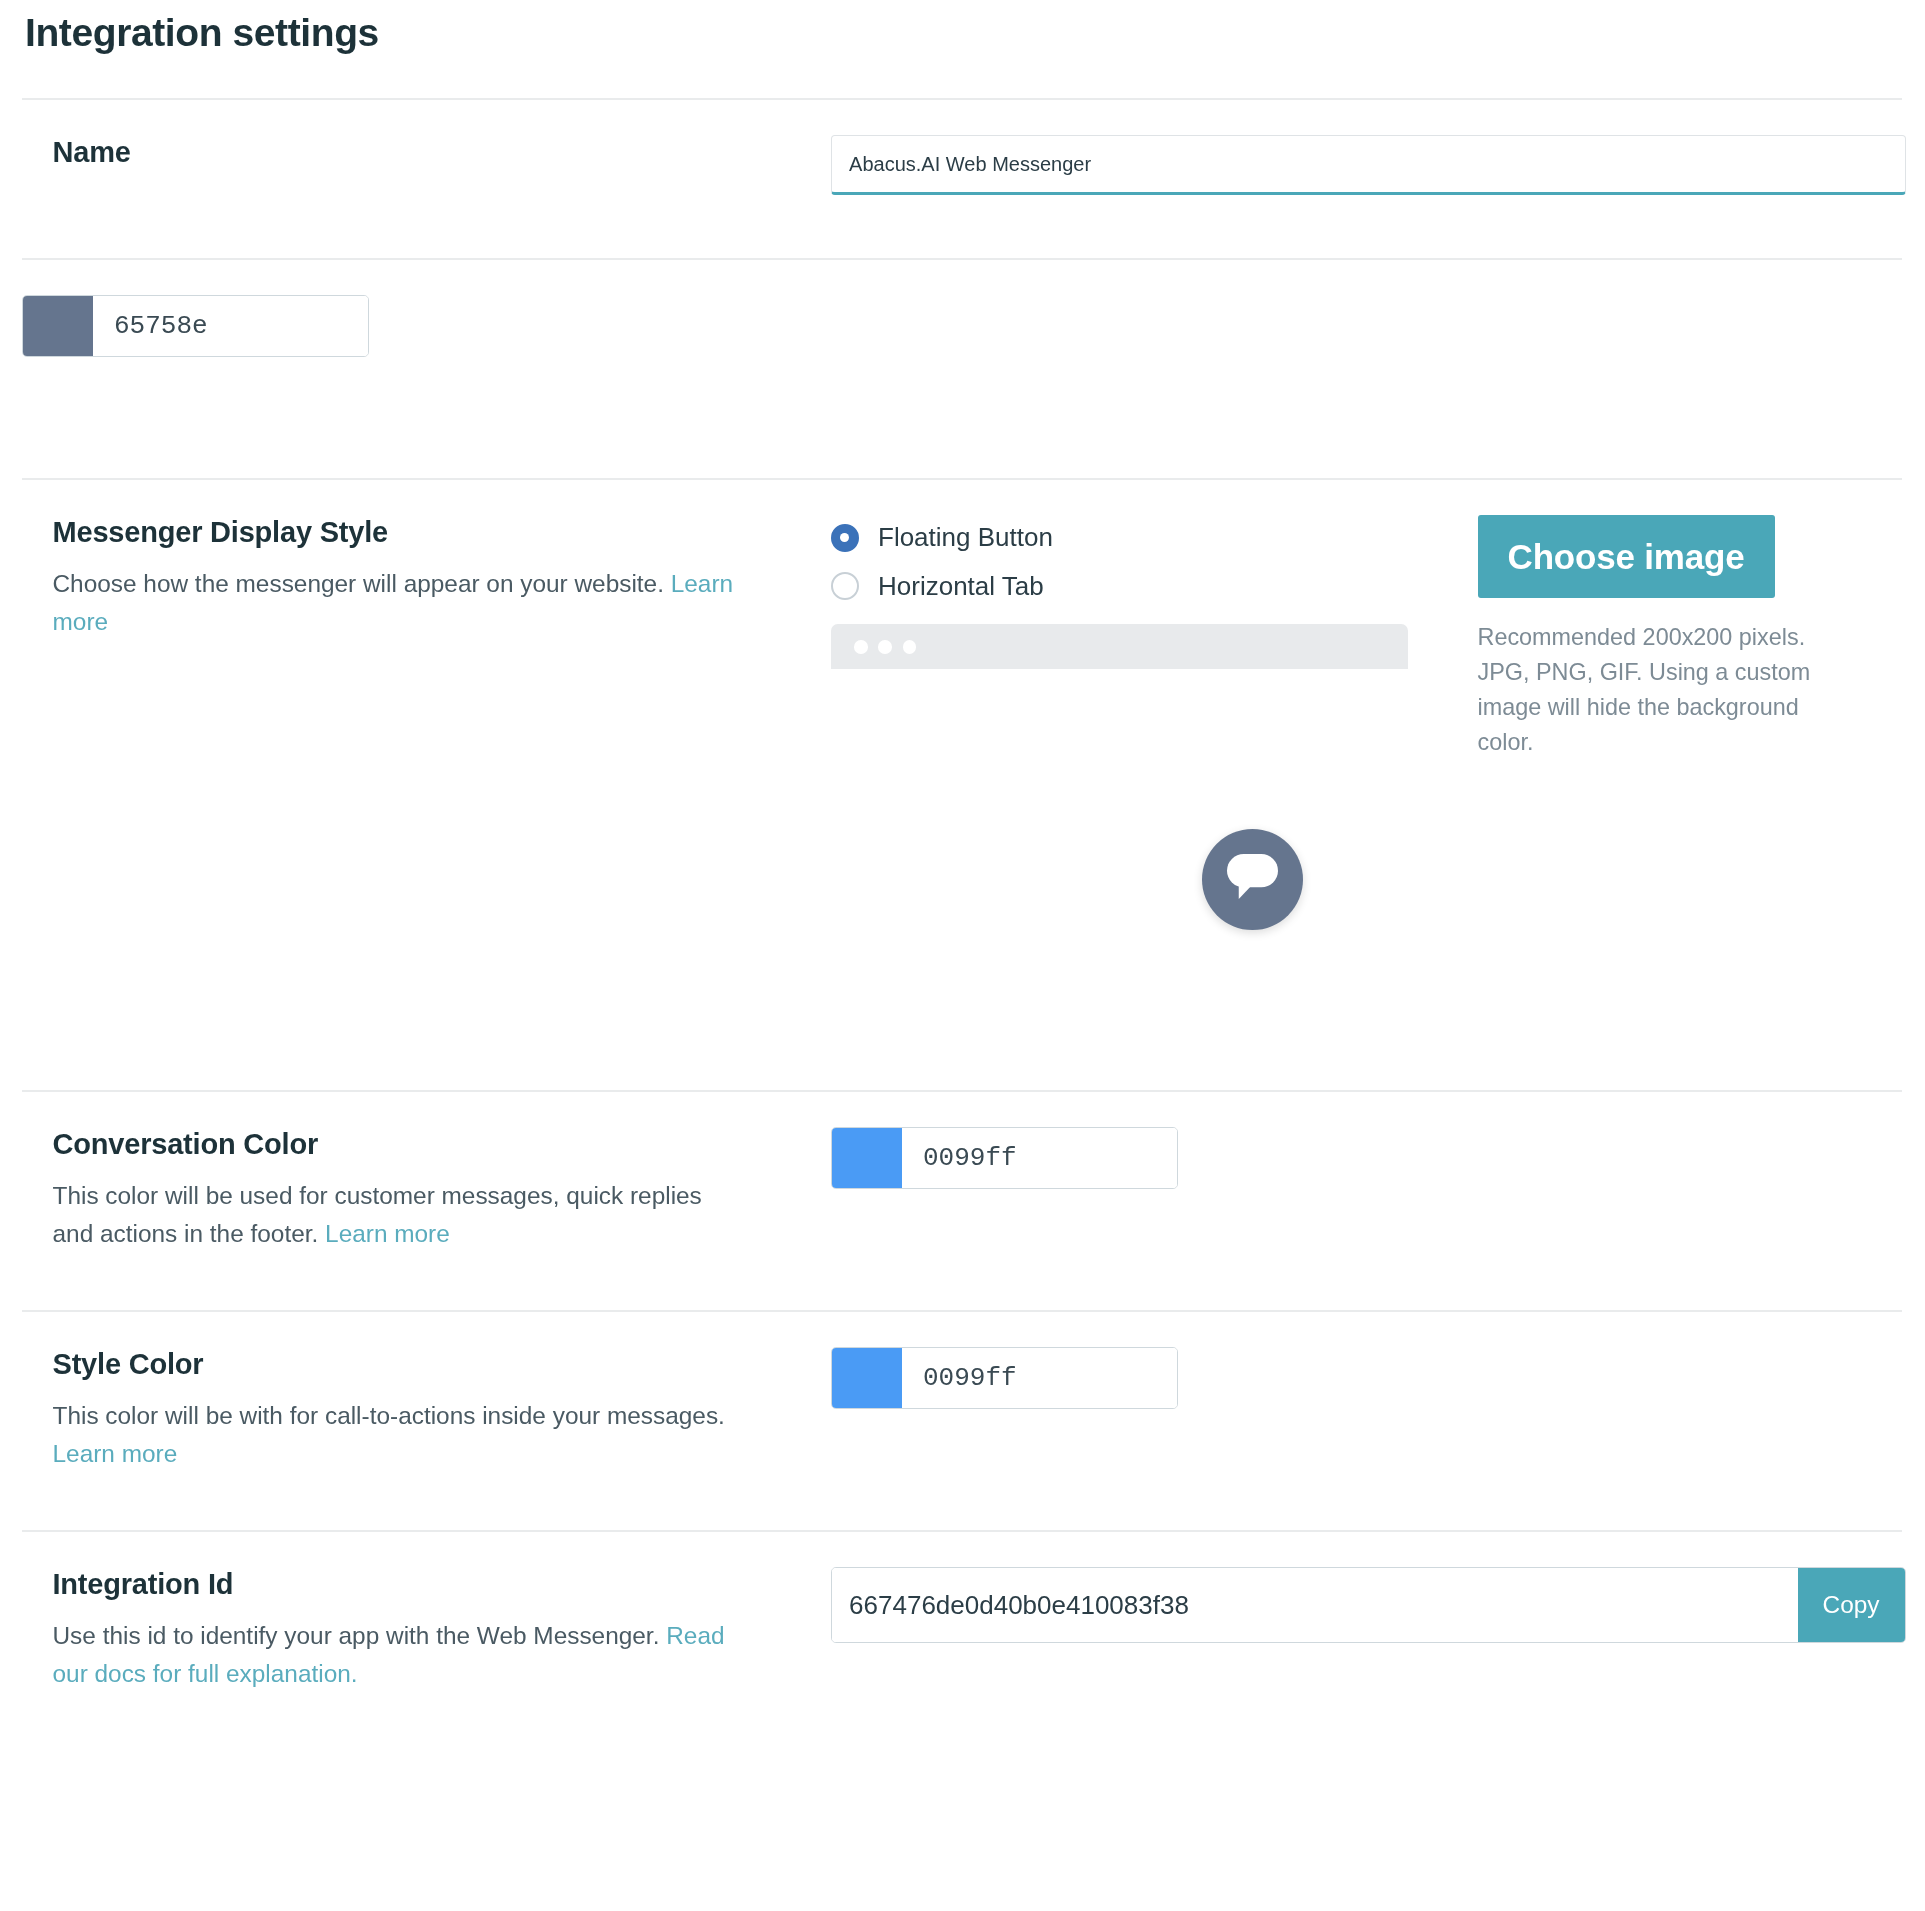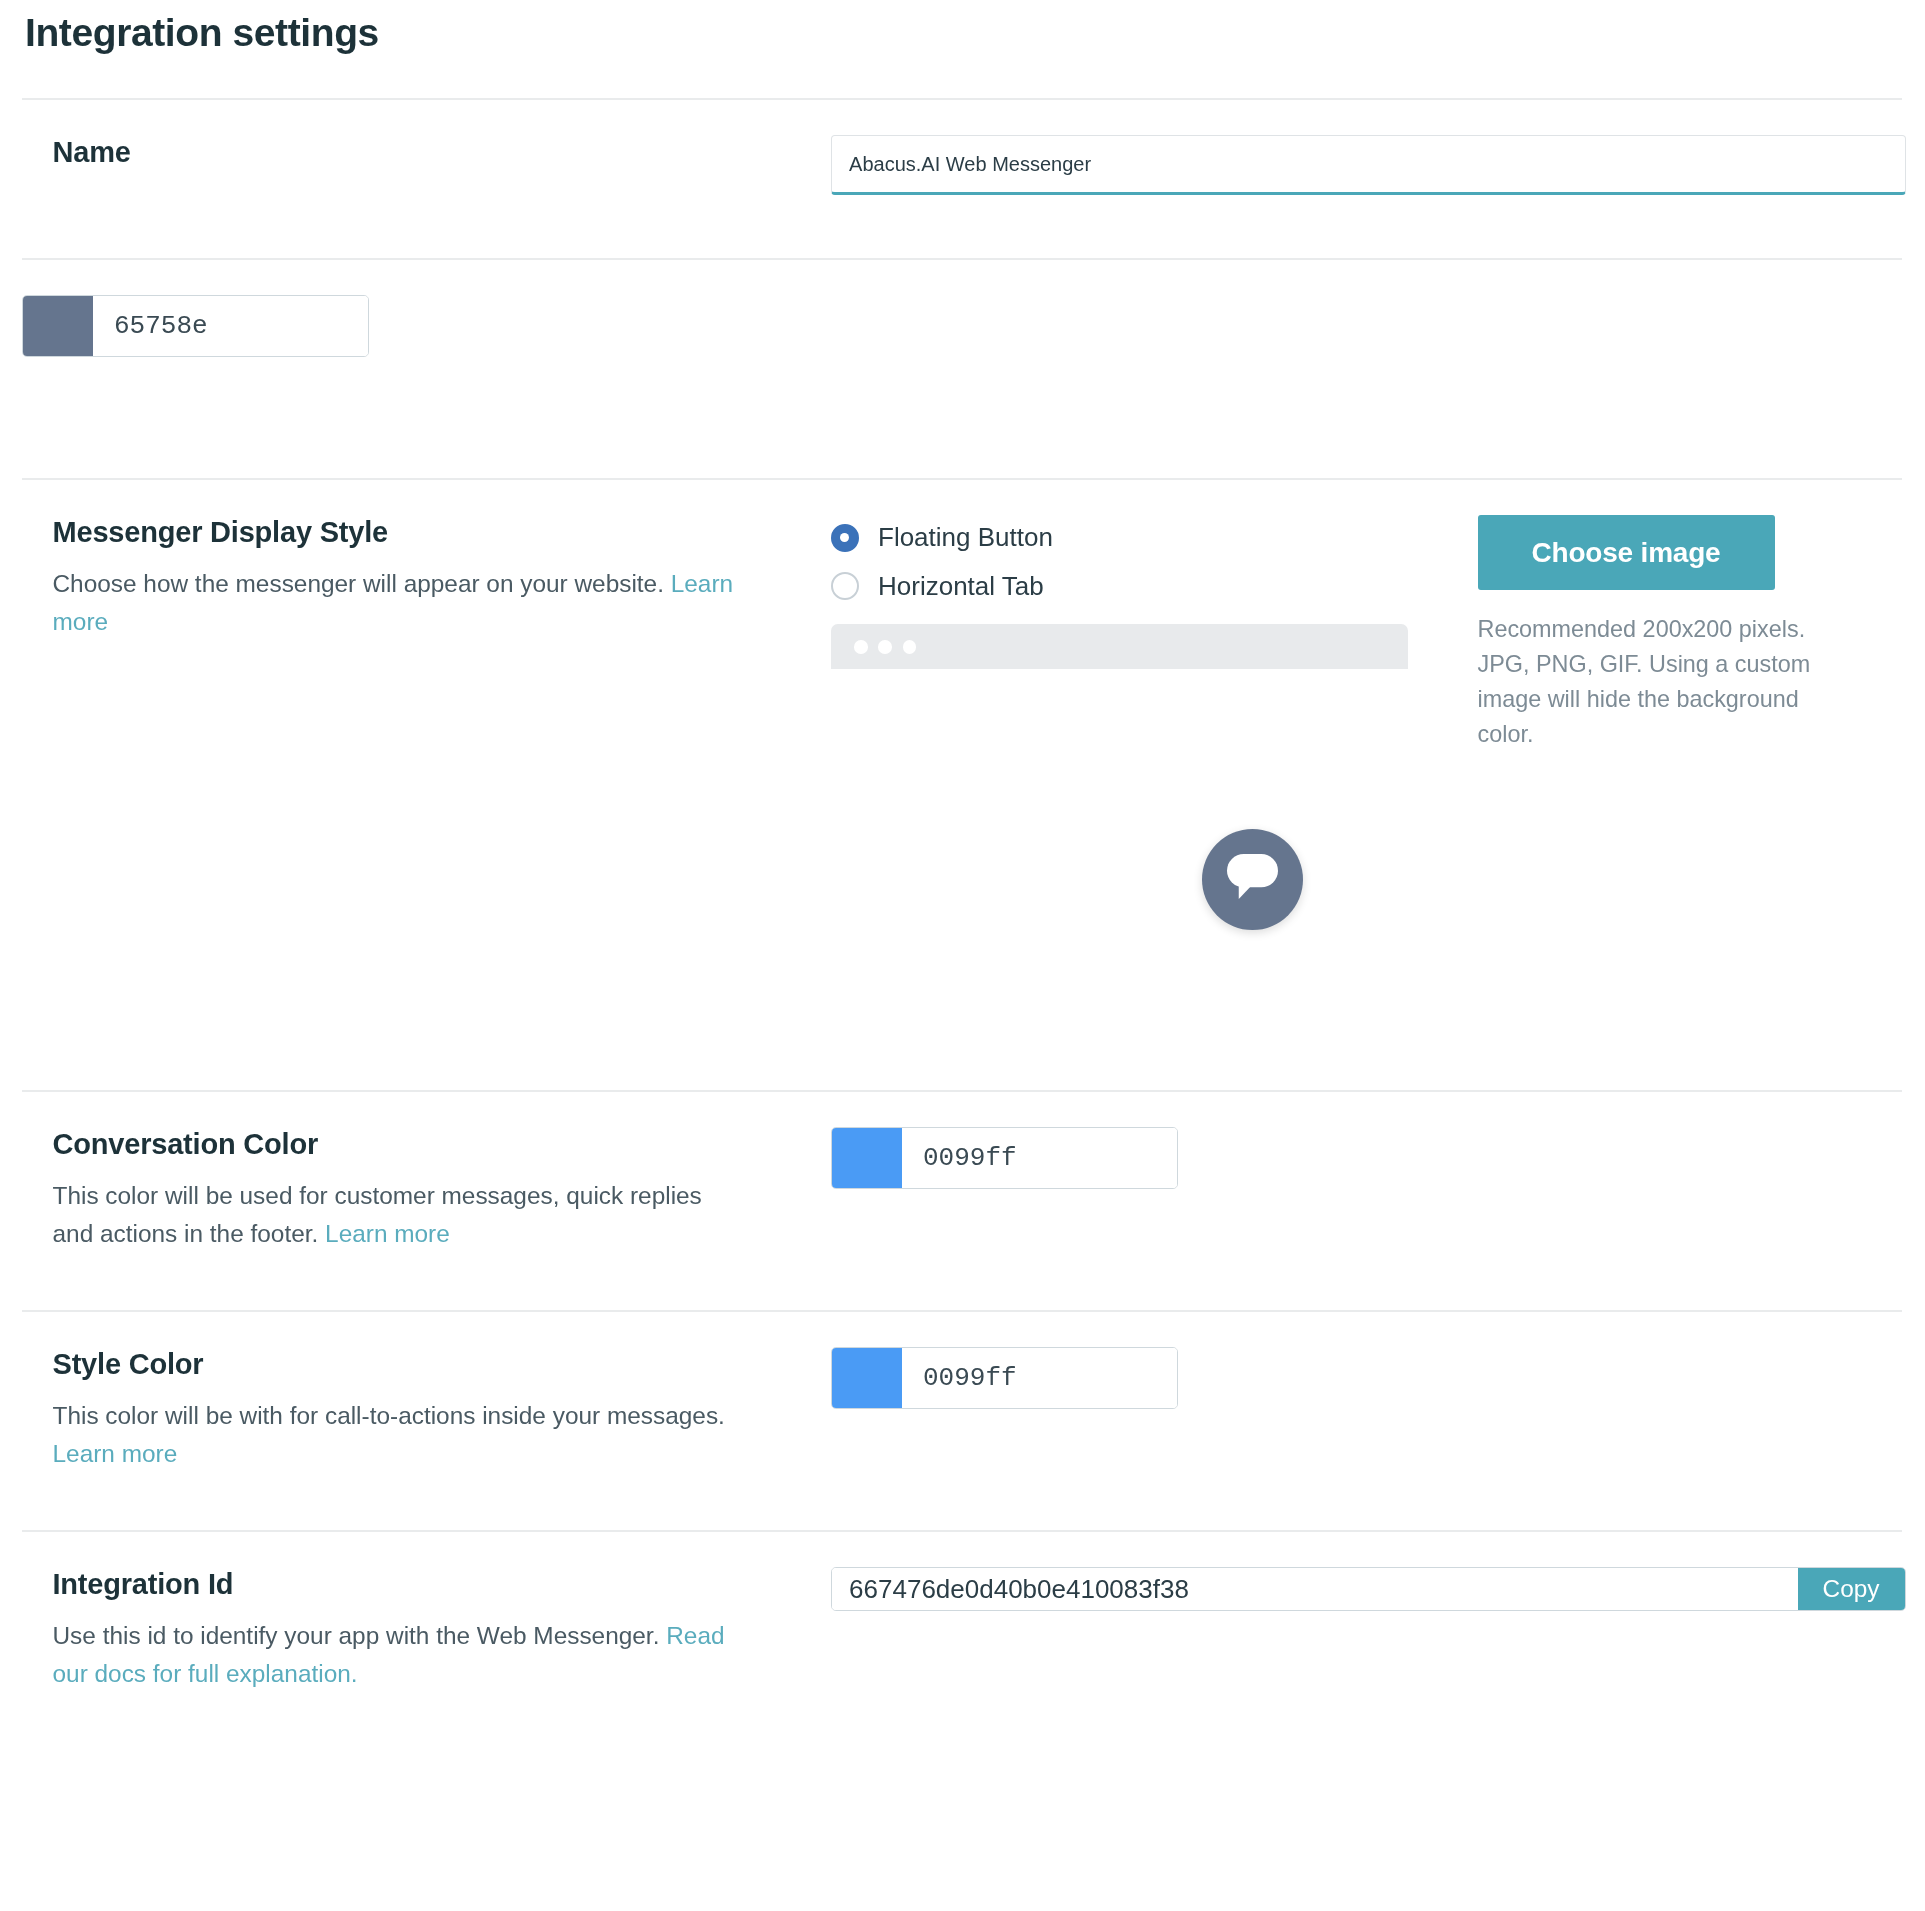--- a/index.html
+++ b/index.html
@@ -194,41 +194,41 @@
     margin-left: 62px;
     width: 371px;
     padding-top: 0;
   }
   .btn-teal {
     background: #4aa7b8;
     color: #ffffff;
     border: none;
     border-radius: 2.9px;
     font-family: "Liberation Sans", sans-serif;
-    font-size: 28px;
+    font-size: 35px;
     font-weight: 700;
     letter-spacing: -0.2px;
     padding: 21.5px 27px;
     width: 297px;
     cursor: pointer;
   }
   .choose-hint {
     font-size: 23.4px;
     line-height: 1.5;
     color: #7d8b95;
     margin: 21.5px 0 0 0;
     width: 371px;
   }
 
   
   .id-field {
     display: flex;
     align-items: stretch;
     width: 1075px;
-    height: 44px;
+    height: 76px;
     border: 1px solid #cfd8dd;
     border-radius: 4.9px;
     overflow: hidden;
     background: #fff;
   }
   .id-value {
     flex: 1;
     border: none;
     outline: none;
     font-family: "Liberation Sans", sans-serif;

